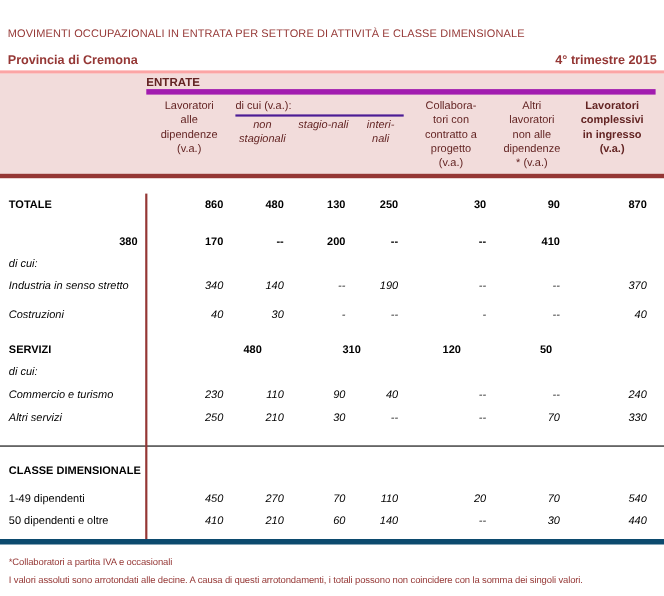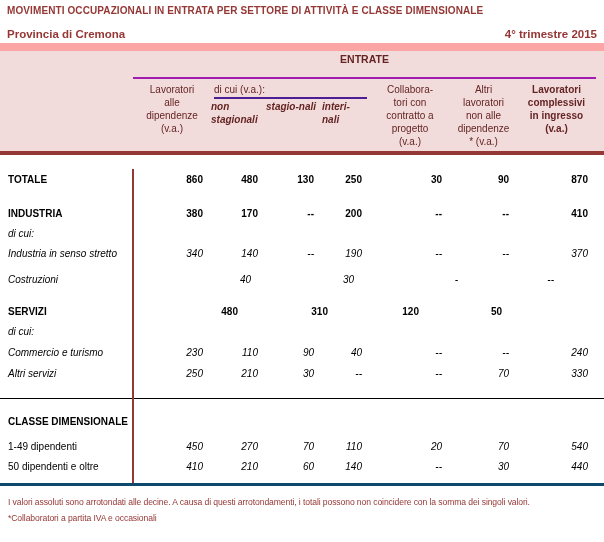--- a/index.html
+++ b/index.html
@@ -2,51 +2,51 @@
 <html><head>
 <meta charset="utf-8">
 <style>
   * { margin:0; padding:0; box-sizing:border-box; }
   html,body { background:#ffffff; }
   .page {
     width:604px; height:542px; background:#ffffff; overflow:hidden;
     font-family:"Liberation Sans", sans-serif; color:#000000; position:relative;
   }
   
-  .title { color:#953735; font-weight:bold; font-size:10px; letter-spacing:.1px; padding:5px 7px 0 7px; }
+  .title { color:#953735; font-weight:normal; font-size:10px; letter-spacing:.1px; padding:5px 7px 0 7px;margin-top:21px; }
   .subheader {
     display:flex; justify-content:space-between; align-items:flex-end;
-    margin-top:12px; padding:0 7px 3px 7px; border-bottom:8px solid #fca5a5;
+    margin-top:12px; padding:0 7px 3px 7px; border-bottom:3px solid #fca5a5;
     color:#953735; font-weight:bold; font-size:11.5px;
   }
   
   .hband { background:#f2dcdb; border-bottom:4px solid #953735; padding-top:2px; color:#632423; font-size:10px; }
-  .entrate { margin-left:133px; width:463px; text-align:center; font-weight:bold; font-size:10.5px;
-             border-bottom:2px solid #a21caf; padding-bottom:12px; }
+  .entrate { margin-left:133px; width:463px; font-weight:bold; font-size:10.5px;
+             border-bottom:5px solid #a21caf; padding-bottom:0; }
   .cols { display:grid; grid-template-columns:133px 78px 159px 80px 67px 79px; padding:4px 0 3px 0; }
   .hc { text-align:center; line-height:13px; }
   .hline { display:block; white-space:nowrap; }
   .c1 { grid-column:2; }
   .dicui-group { grid-column:3; }
   .c5 { grid-column:4; }
   .c6 { grid-column:5; }
   .c7 { grid-column:6; font-weight:bold; }
   .dicui-label { line-height:13px; border-bottom:2px solid #4c1d95; margin:0 3px; padding-bottom:1px; }
   .subcols { display:grid; grid-template-columns:55px 56px 48px; padding-top:1px; }
-  .sub { font-style:italic; line-height:13px;font-weight:bold; }
-  
-  .tbody { position:relative; border-bottom:3px solid #0c4a6e; padding-bottom:7px; font-size:10px; }
+  .sub { text-align:center; font-style:italic; line-height:13px; }
+  
+  .tbody { position:relative; border-bottom:5px solid #0c4a6e; padding-bottom:7px; font-size:10px; }
   .vline { position:absolute; left:132px; top:0; bottom:0; width:2px; background:#953735; }
   .row { display:grid; grid-template-columns:133px 78px 55px 56px 48px 80px 67px 79px; height:20px; align-items:center; }
   .lbl { padding-left:8px; white-space:nowrap; }
   .num { text-align:right; padding-right:8px; }
   .r-bold .lbl, .r-bold .num { font-weight:bold; }
   .r-italic .lbl, .r-italic .num { font-style:italic; }
   .r-iv .num { font-style:italic; }
-  .mt14 { margin-top:14px; } .mt12 { margin-top:12px;gap:35px; } .mt6 { margin-top:6px;gap:48px; }
+  .mt14 { margin-top:14px; } .mt12 { margin-top:12px;gap:35px; } .mt6 { margin-top:6px; }
   .mt5 { margin-top:5px; } .mt1 { margin-top:1px; } .mt0 { margin-top:0; }
   .sep { height:1px; background:#000000; margin-top:15px; }
   
   .footer { padding:9px 8px 0 8px; color:#953735; font-size:8.6px; line-height:15.5px; letter-spacing:-.1px; }
   .fn { white-space:nowrap; }
   .fn.it { font-style:italic; }
 </style>
 </head>
 <body>
 
@@ -115,21 +115,20 @@
       <div class="num">860</div>
       <div class="num">480</div>
       <div class="num">130</div>
       <div class="num">250</div>
       <div class="num">30</div>
       <div class="num">90</div>
       <div class="num">870</div>
     </div>
 
     <div class="row r-bold mt14">
-      <div class="lbl">INDUSTRIA</div>
       <div class="num">380</div>
       <div class="num">170</div>
       <div class="num">--</div>
       <div class="num">200</div>
       <div class="num">--</div>
       <div class="num">--</div>
       <div class="num">410</div>
     </div>
 
     <div class="row r-italic mt0">
@@ -239,17 +238,17 @@
       <div class="num">210</div>
       <div class="num">60</div>
       <div class="num">140</div>
       <div class="num">--</div>
       <div class="num">30</div>
       <div class="num">440</div>
     </div>
   </div>
 
   <div class="footer">
+    <div class="fn">*Collaboratori a partita IVA e occasionali</div>
     <div class="fn">I valori assoluti sono arrotondati alle decine. A causa di questi arrotondamenti, i totali possono non coincidere con la somma dei singoli valori.</div>
-    <div class="fn">*Collaboratori a partita IVA e occasionali</div>
   </div>
 
 </div>
 
 </body></html>

